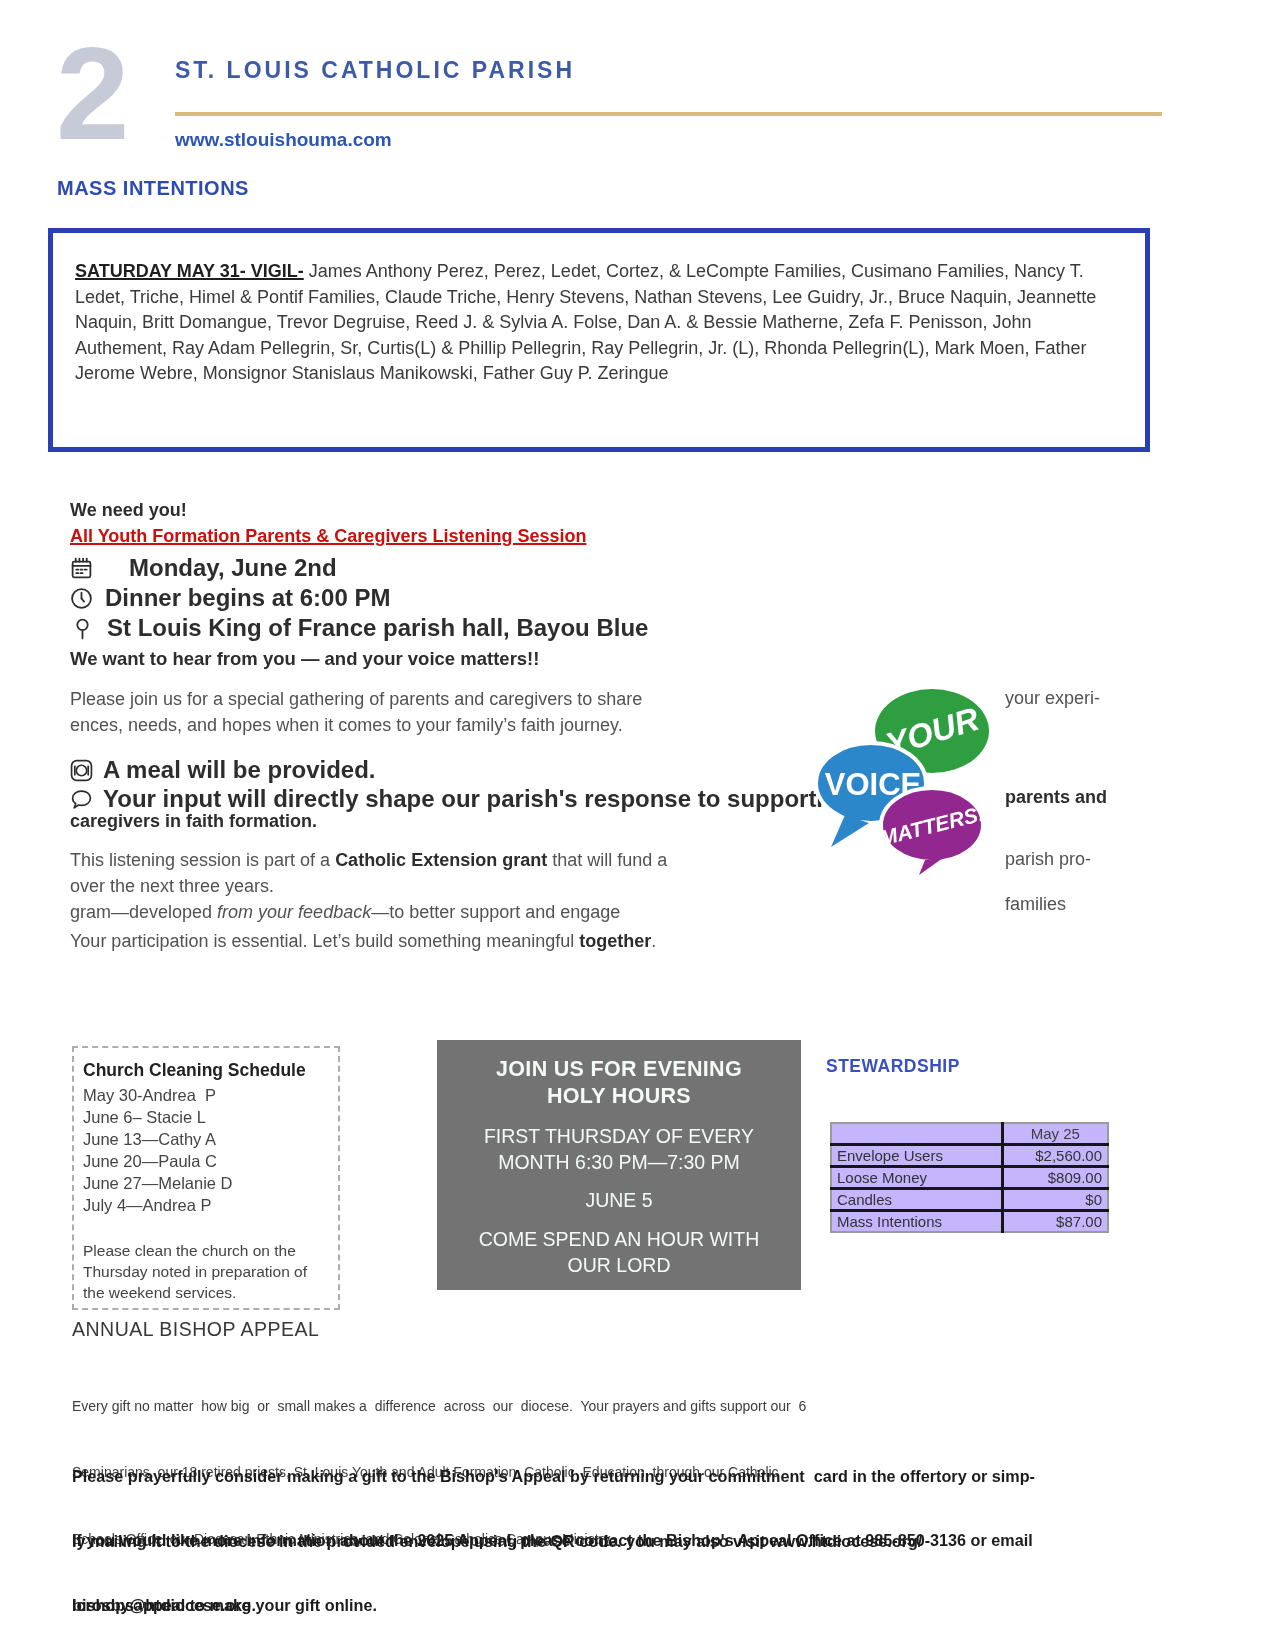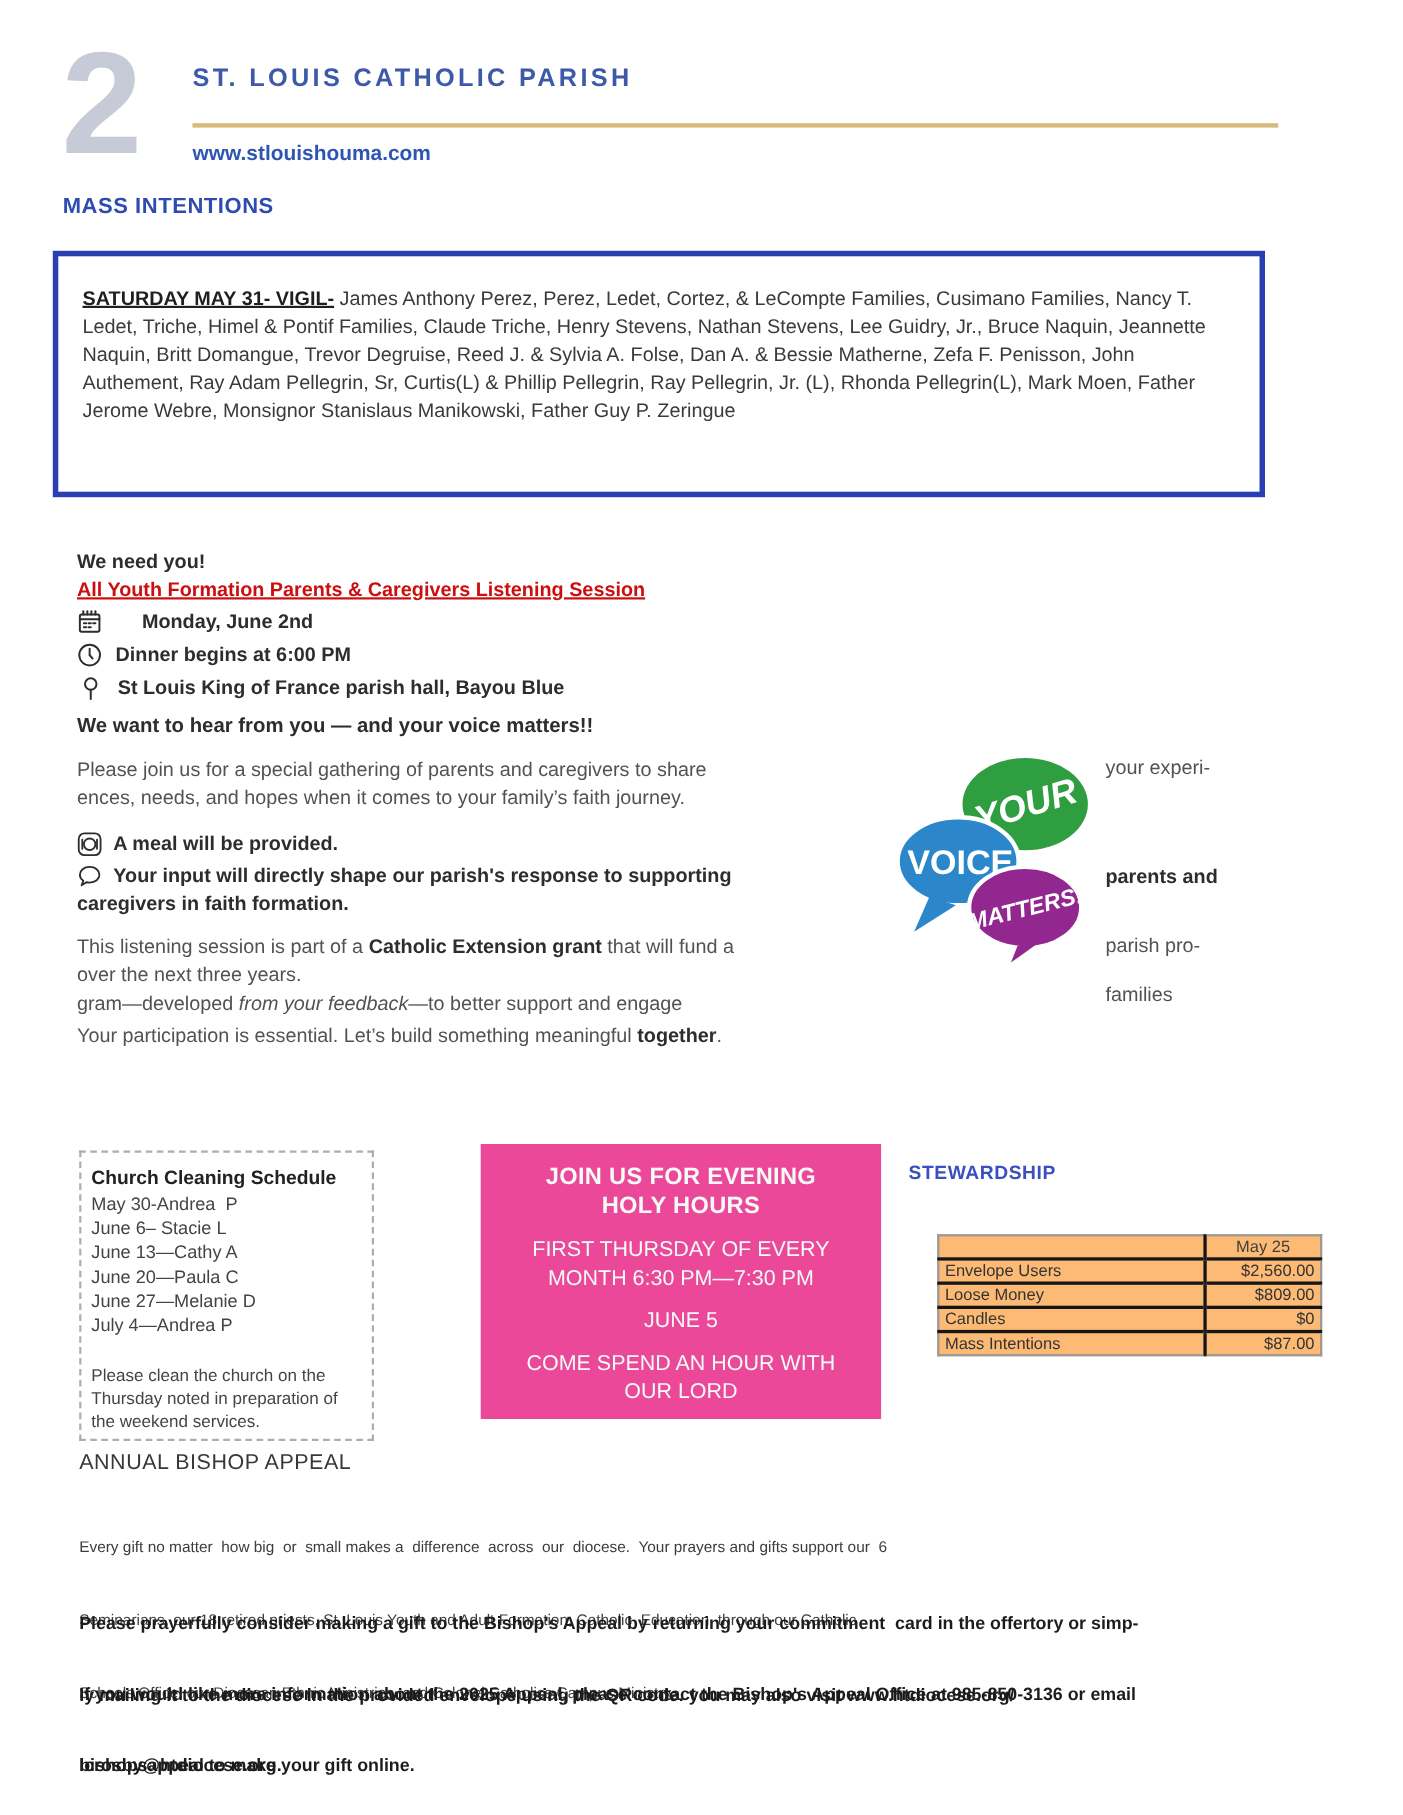--- a/index.html
+++ b/index.html
@@ -26,21 +26,21 @@
                    text-decoration-thickness:2px; }
 
   
   .session { position:absolute; left:70px; top:500px; width:1105px; height:472px; }
   .session .abs { position:absolute; }
   .bold-dark { font-weight:700; color:#2d2d2d; }
   .gray-text { color:#525252; }
   .we-need { top:0; left:0; font-size:18px;text-align:right; }
   .red-link { top:26px; left:0; font-size:18px; font-weight:700; color:#cc0e0e;
               text-decoration:underline; text-decoration-thickness:2px; cursor:pointer; }
-  .evrow { display:flex; align-items:center; font-size:18px; }
+  .evrow { display:flex; align-items:center; font-size:24px; }
   .evrow .ic { flex:0 0 auto; display:inline-flex; color:#2d2d2d; }
   .row-date { top:54px; left:0; } .row-date .ic { margin-right:36px; }
   .row-dinner { top:84px; left:0; } .row-dinner .ic { margin-right:12px; }
   .row-loc { top:114px; left:2px; } .row-loc .ic { margin-right:14px; }
   .headline { top:148px; left:0; font-size:18.5px; }
   .invite { top:186px; left:0; width:760px; font-size:18px; line-height:26px; }
   .row-meal { top:256px; left:0; } .row-meal .ic { margin-right:10px; }
   .row-input { top:285px; left:0; } .row-input .ic { margin-right:10px; }
   .input-cont { top:311px; left:0; font-size:18px; }
   .grant { top:347px; left:0; width:760px; font-size:18px; line-height:26px; }
@@ -51,31 +51,31 @@
   .bubble-art { position:absolute; left:745px; top:183px; }
 
   
   .clean-box { position:absolute; left:72px; top:1046px; width:268px; height:264px;
                border:2px dashed #adadad; padding:12px 9px 0 9px; }
   .clean-box h3 { font-size:17.5px; font-weight:700; color:#222; margin-bottom:3px; }
   .clean-line { font-size:16.5px; line-height:22px; color:#444; white-space:pre-wrap; }
   .clean-note { margin-top:24px; font-size:15.5px; line-height:21px; color:#444; }
 
   .green-box { position:absolute; left:437px; top:1040px; width:364px; height:250px;
-               background:#ec4899; color:#f4faf6; text-align:center; padding-top:16px; }
+               background:#737373; color:#f4faf6; text-align:center; padding-top:16px; }
   .green-box .gb-title { font-size:21.5px; font-weight:700; line-height:27px;
                          max-width:300px; margin:0 auto; letter-spacing:0.3px; }
   .green-box .gb-sched { font-size:19.5px; line-height:26px; max-width:330px; margin:13px auto 0; }
   .green-box .gb-date { font-size:19.5px; margin-top:14px; }
   .green-box .gb-invite { font-size:19.5px; line-height:26px; max-width:290px; margin:14px auto 0; }
 
   .stew-heading { position:absolute; left:826px; top:1056px; font-size:17.5px; font-weight:700;
                   color:#3a4fc0; letter-spacing:0.5px; }
-  .stew-table { position:absolute; left:852px; top:1122px; border-collapse:collapse;
-                width:350px; font-size:15px; color:#333; background:#fdba74;
+  .stew-table { position:absolute; left:830px; top:1122px; border-collapse:collapse;
+                width:279px; font-size:15px; color:#333; background:#c4b5fd;
                 border:2px solid #9a9a9a; }
   .stew-table td { border-top:3px solid #161616; padding:1px 5px; height:20px; }
   .stew-table tr:first-child td { border-top:none; }
   .stew-table td.vcol { border-left:3px solid #161616; width:106px; text-align:right; }
   .stew-table tr:first-child td.vcol { text-align:center; color:#3f3f3f; }
 
   
   .aba-heading { position:absolute; left:72px; top:1318px; font-size:19.5px; color:#383838;
                  letter-spacing:0.5px; }
   .aba-body { position:absolute; left:72px; top:1350px; width:1080px; font-size:14px;

